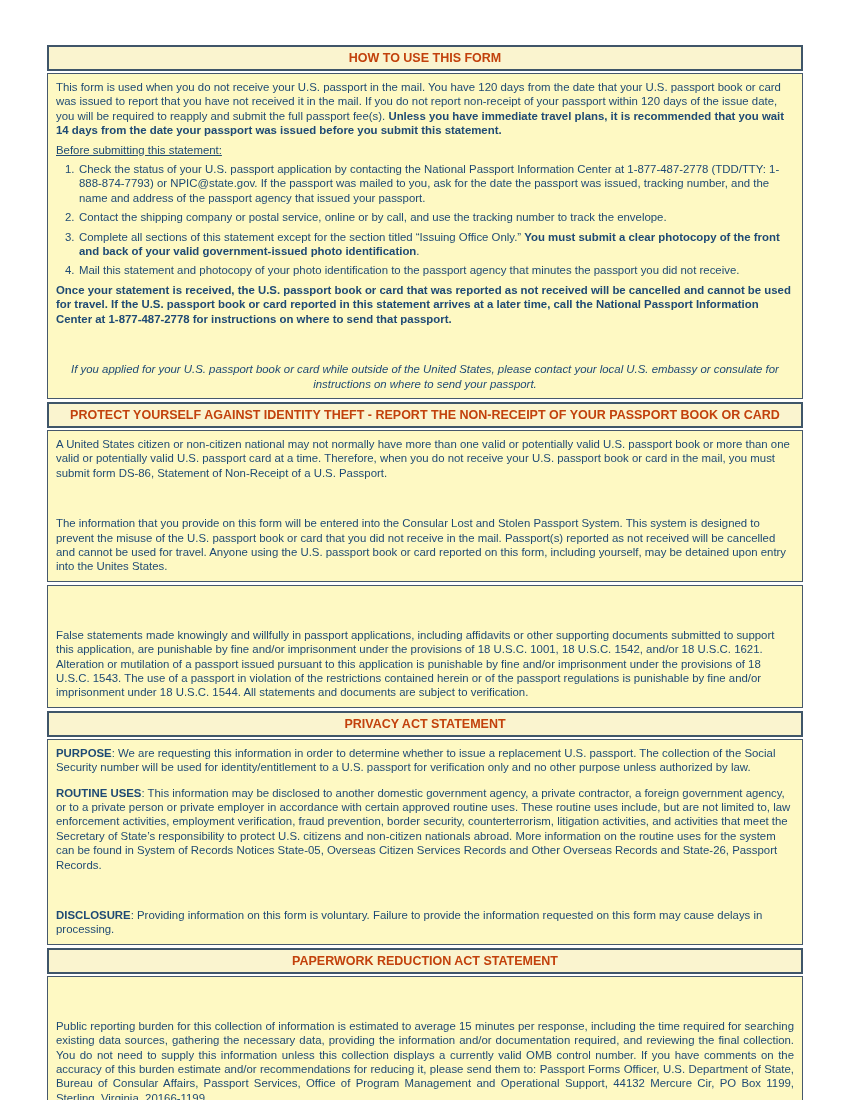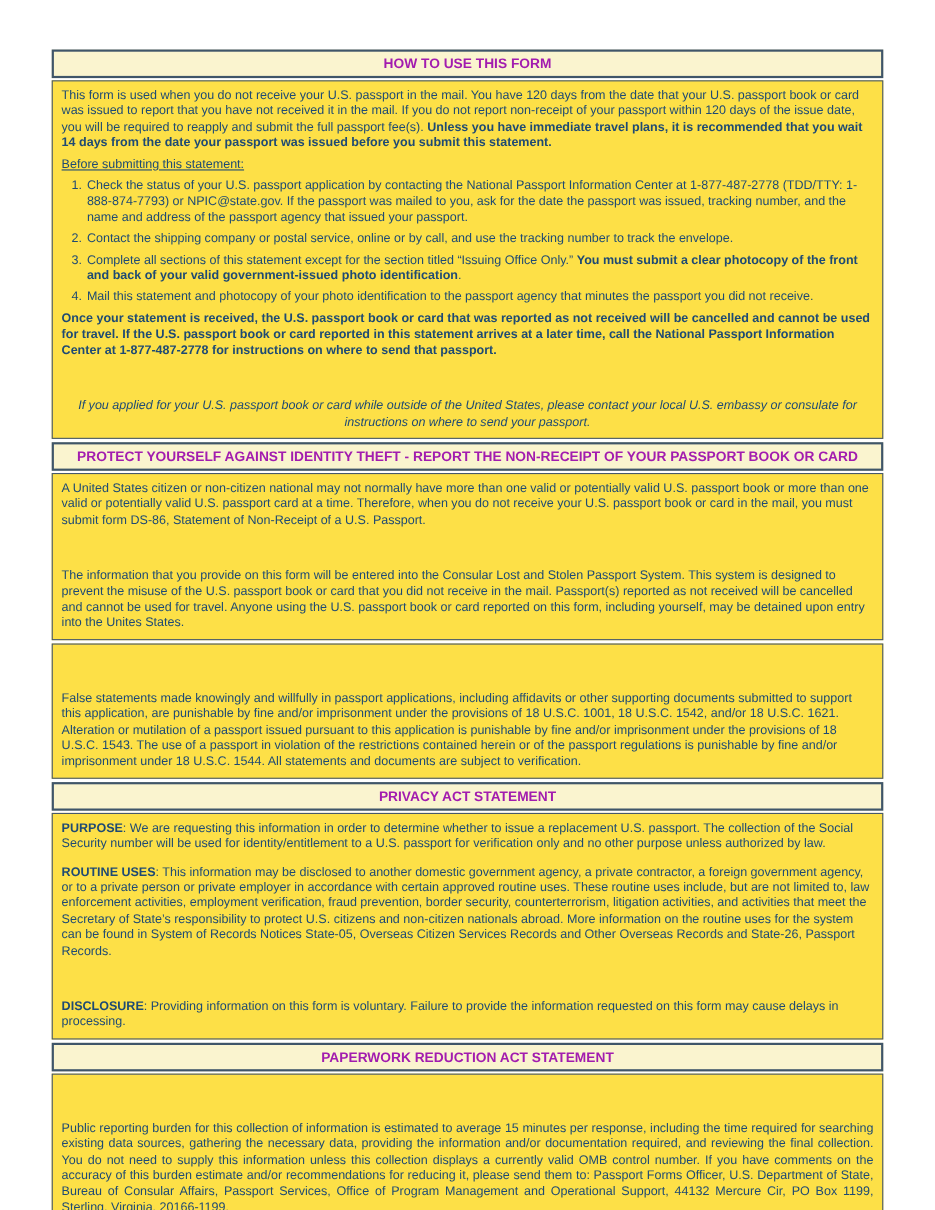--- a/index.html
+++ b/index.html
@@ -12,36 +12,36 @@
     box-sizing: border-box;
     width: 850px; height: 1100px;
     padding: 45px 47px 0 47px;
     background: #ffffff;
   }
   .section { margin-bottom: 3px; }
   .section-header {
     box-sizing: border-box;
     background: #faf4cf;
     border: 2px solid #3f5569;
-    color: #a21caf;
+    color: #c2410c;
     font-weight: bold;
     font-size: 12.5px;
     line-height: 16px;
     text-align: center;
     padding: 3px 2px;
   }
   .section-body {
     box-sizing: border-box;
     border: 1.5px solid #46586c;
     margin-top: 2px;
     padding: 6px 8px 7px 8px;
     color: #1e4a74;
     font-size: 11.4px;
     line-height: 14.4px;
-    background: #fde047;
+    background: #fef9c3;
   }
   .block { margin: 0 0 5px 0; }
   .section-body > .block:last-child { margin-bottom: 0; margin-top: 36px; }
   .body-privacy > .block { margin-bottom: 11px; }
   .body-privacy > .block:last-child { margin-bottom: 0; }
   .list-item { display: flex; margin: 0 0 5px 0; padding-left: 9px; }
   .list-item .num { flex: none; width: 14px; }
   .list-item .li-text { flex: 1; }
   .b { font-weight: bold; }
   .i { font-style: italic; }

